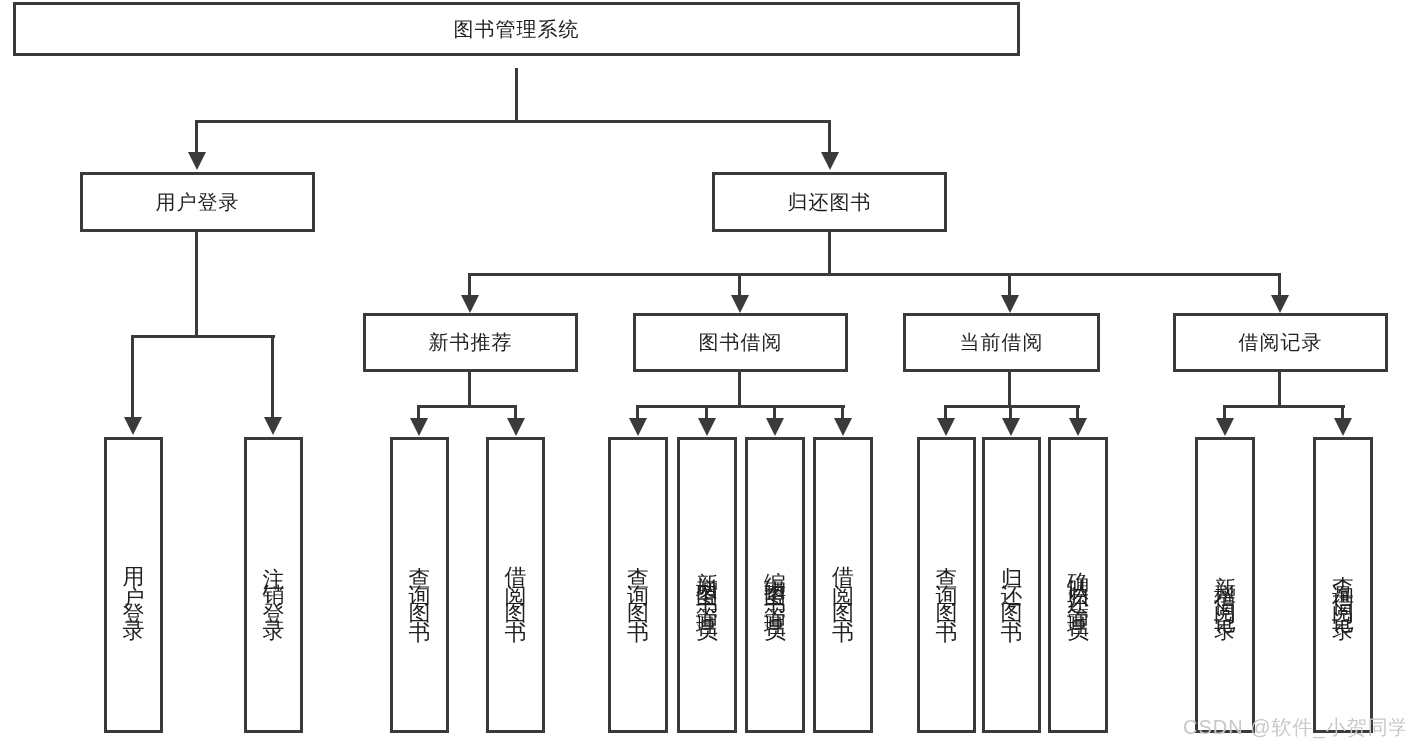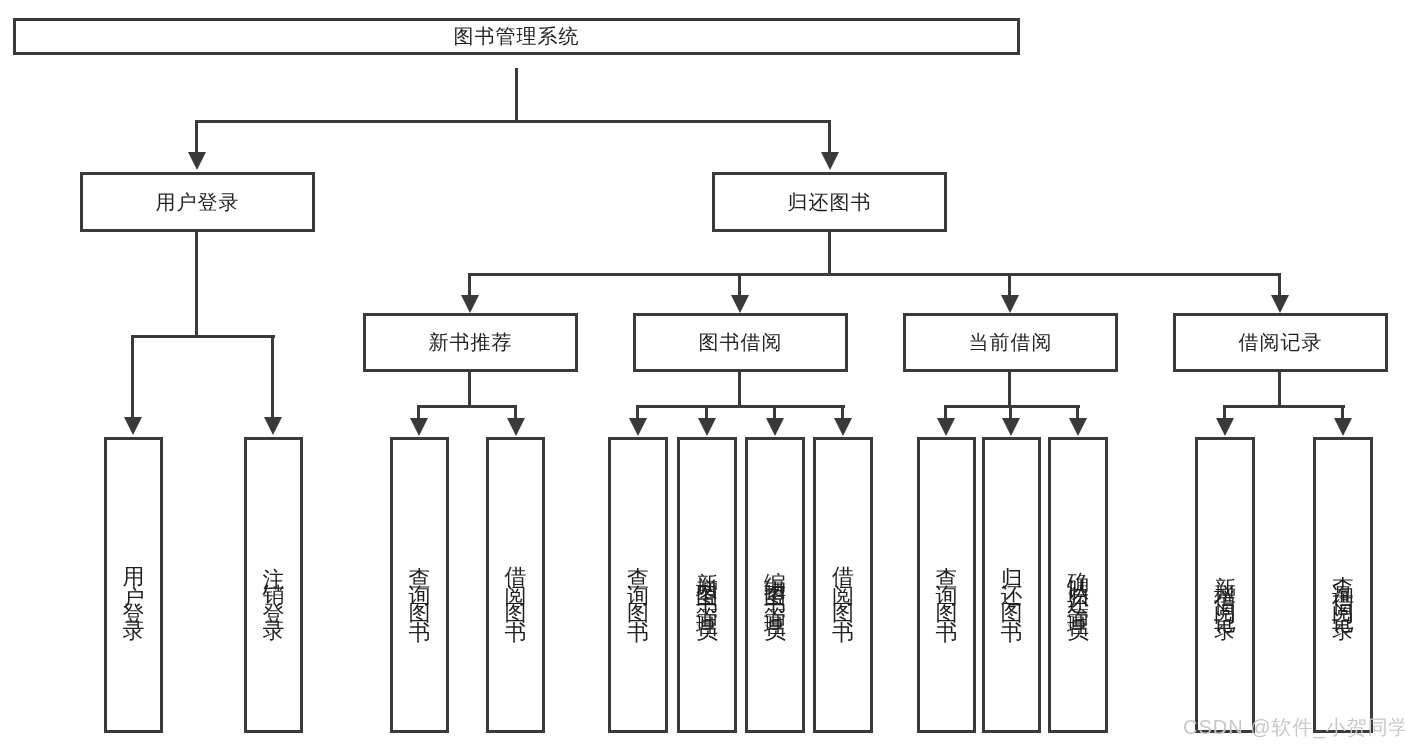--- a/index.html
+++ b/index.html
@@ -68,21 +68,21 @@
     letter-spacing:1px;
     z-index:10;
     white-space:nowrap;
   }
 </style>
 </head>
 <body>
 
 <div class="canvas">
 
-  <div class="box" style="left:13px;top:18px;width:1007px;height:37px">
+  <div class="box" style="left:13px;top:2px;width:1007px;height:54px">
     <span>图书管理系统</span>
   </div>
 
   <div class="vline" style="left:515px;top:68px;height:52px"></div>
   <div class="hline" style="left:195px;top:120px;width:636px"></div>
   <div class="arrow" style="left:188px;top:120px;height:50px">
       <i class="shaft"></i>
       <i class="head"></i>
     </div>
   <div class="arrow" style="left:821px;top:120px;height:50px">
@@ -126,21 +126,21 @@
       <i class="shaft"></i>
       <i class="head"></i>
     </div>
 
   <div class="box" style="left:363px;top:313px;width:215px;height:59px">
     <span>新书推荐</span>
   </div>
   <div class="box" style="left:633px;top:313px;width:215px;height:59px">
     <span>图书借阅</span>
   </div>
-  <div class="box" style="left:903px;top:313px;width:215px;height:59px">
+  <div class="box" style="left:903px;top:313px;width:197px;height:59px">
     <span>当前借阅</span>
   </div>
   <div class="box" style="left:1173px;top:313px;width:215px;height:59px">
     <span>借阅记录</span>
   </div>
 
   <div class="vline" style="left:468px;top:372px;height:36px"></div>
   <div class="vline" style="left:738px;top:372px;height:36px"></div>
   <div class="vline" style="left:1008px;top:372px;height:36px"></div>
   <div class="vline" style="left:1278px;top:372px;height:36px"></div>

